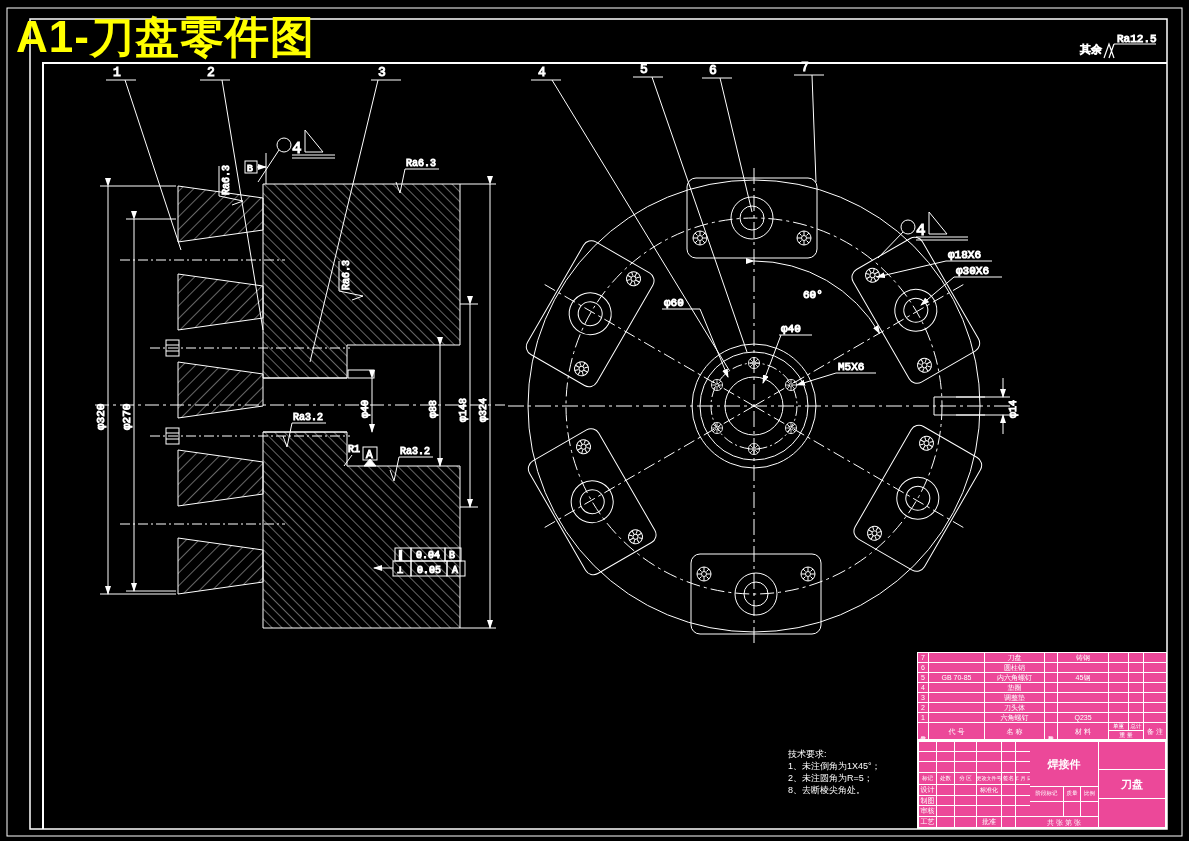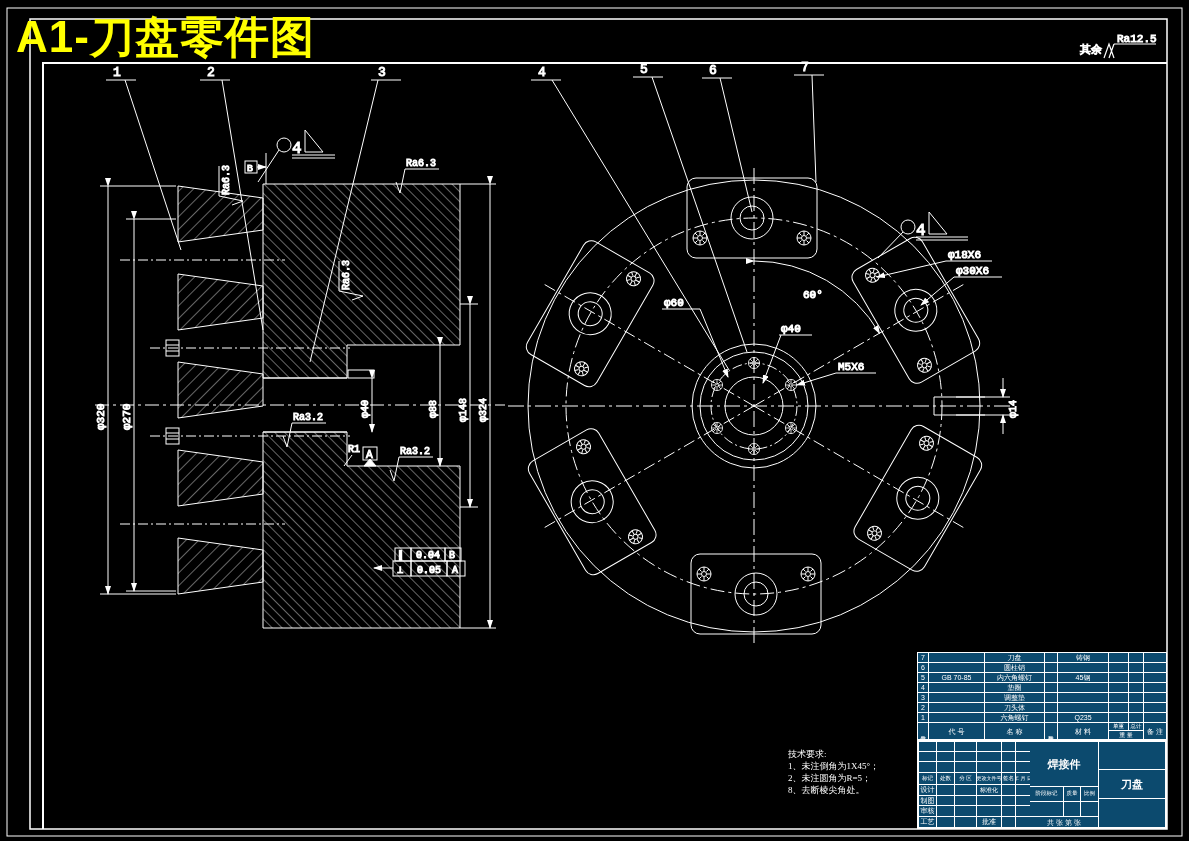--- a/index.html
+++ b/index.html
@@ -3,32 +3,32 @@
 <meta charset="utf-8">
 <style>
   html,body{margin:0;padding:0;background:#000;}
   #sheet{position:relative;width:1189px;height:841px;background:#000;overflow:hidden;
          font-family:"Liberation Sans",sans-serif;}
   #title{position:absolute;left:16px;top:8px;color:#ffff00;font-weight:bold;
          font-size:44px;letter-spacing:1px;font-family:"Liberation Sans",sans-serif;z-index:5;text-align:center;}
   svg text{fill:#fff;font-family:"Liberation Mono","DejaVu Sans Mono",monospace;}
   .cn{font-family:"Liberation Sans",sans-serif;}
   
-  .tbl{position:absolute;color:#fff;border:1px solid #fff;box-sizing:border-box;background:#0c4a6e;z-index:4;}
+  .tbl{position:absolute;color:#fff;border:1px solid #fff;box-sizing:border-box;background:#ec4899;z-index:4;}
   .grid{display:grid;height:100%;width:100%;}
   .c{border-right:1px solid #fff;border-bottom:1px solid #fff;display:flex;align-items:center;
      justify-content:center;font-size:7px;line-height:1;overflow:hidden;white-space:nowrap;
      font-family:"Liberation Sans",sans-serif;}
   .c:last-child{}
   .nb{border-bottom:none;}
   .nr{border-right:none;}
   .vert{writing-mode:vertical-lr;font-size:6px;letter-spacing:0;}
   .big{font-size:11px;font-weight:bold;}
   .notes{position:absolute;left:788px;top:748px;color:#fff;font-size:9px;line-height:12px;
-         font-family:Liberation Serif, serif;z-index:4;}
+         font-family:Liberation Sans, sans-serif;z-index:4;}
 </style>
 </head>
 <body>
 
 <div id="sheet">
 
   <div id="title">A1-刀盘零件图</div>
 
   <svg width="1189" height="841" viewBox="0 0 1189 841" style="position:absolute;left:0;top:0;z-index:1;" stroke="#fff" fill="none" stroke-width="1">
     <defs>

